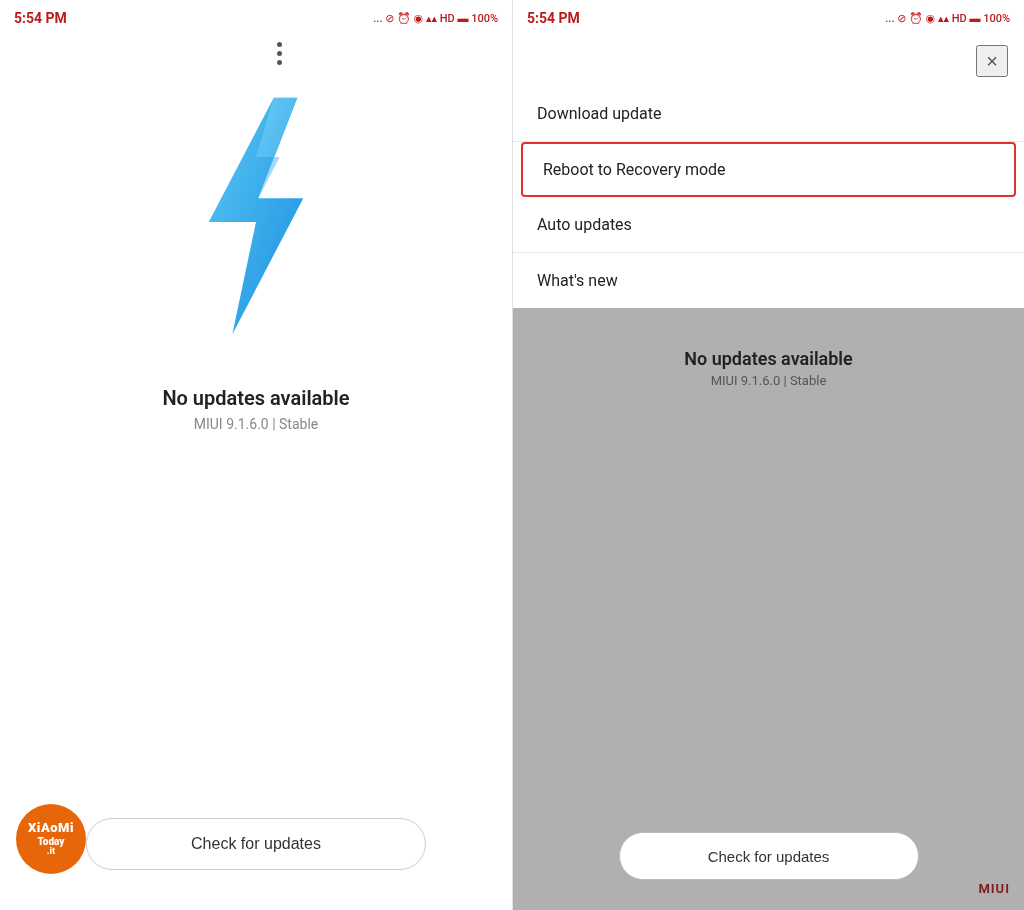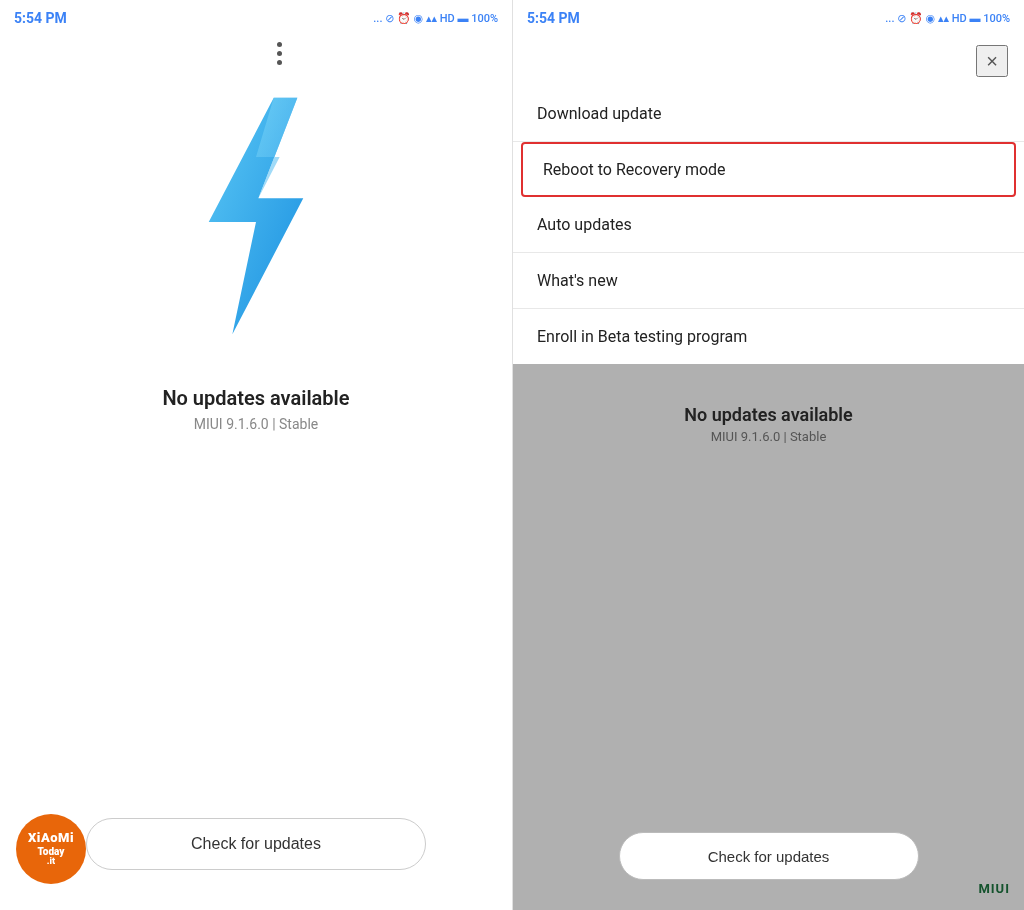--- a/index.html
+++ b/index.html
@@ -38,21 +38,21 @@
     .status-bar {
       width: 100%;
       height: 36px;
       background: #fff;
       display: flex;
       align-items: center;
       justify-content: space-between;
       padding: 0 14px;
       font-size: 13px;
       font-weight: 500;
-      color: #3b82f6;
+      color: #b91c1c;
       flex-shrink: 0;
     }
     .status-bar .time {
       font-weight: 700;
       font-size: 14px;
     }
     .status-icons {
       display: flex;
       align-items: center;
       gap: 4px;
@@ -114,21 +114,21 @@
       color: #333;
       cursor: pointer;
       display: flex;
       align-items: center;
       justify-content: center;
     }
 
     
     .watermark {
       position: absolute;
-      bottom: 26px;
+      bottom: 36px;
       left: 16px;
       width: 70px;
       height: 70px;
     }
     .watermark-circle {
       width: 70px;
       height: 70px;
       border-radius: 50%;
       background: #e8660a;
       display: flex;
@@ -242,21 +242,21 @@
       justify-content: center;
     }
 
     
     .miui-watermark {
       position: absolute;
       bottom: 14px;
       right: 14px;
       font-size: 13px;
       font-weight: 700;
-      color: #14532d;
+      color: #7f1d1d;
       letter-spacing: 1px;
     }
 
     
     .three-dots {
       position: absolute;
       top: 36px;
       right: 200px;
       display: flex;
       flex-direction: column;
@@ -353,23 +353,20 @@
     </div>
 
     <div class="menu-item">
       <span>Auto updates</span>
     </div>
 
     <div class="menu-item">
       <span>What's new</span>
     </div>
 
-    <div class="menu-item">
-      <span>Enroll in Beta testing program</span>
-    </div>
   </div>
 
   <div class="bottom-gray">
     <div class="no-updates-text">No updates available</div>
     <div class="version-text">MIUI 9.1.6.0 | Stable</div>
 
     <div class="bottom-check-btn-container">
       <button class="bottom-check-btn">Check for updates</button>
     </div>
 

